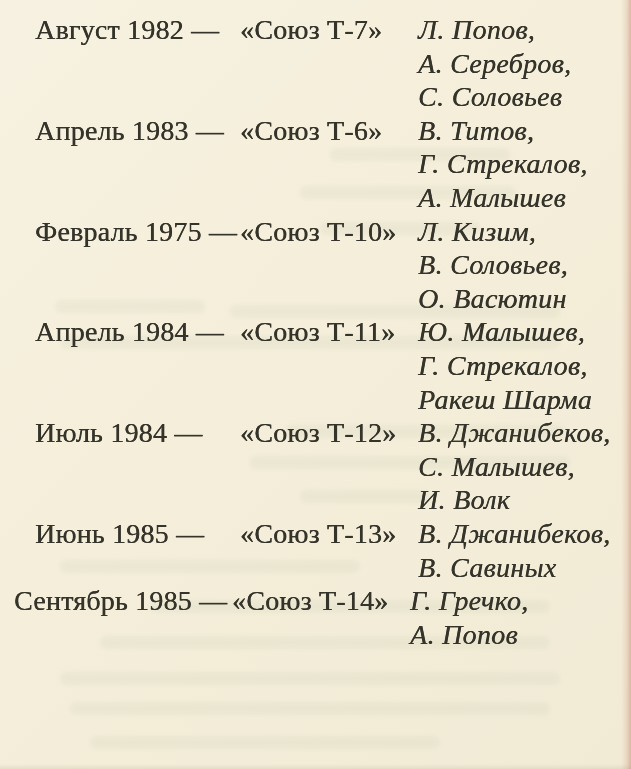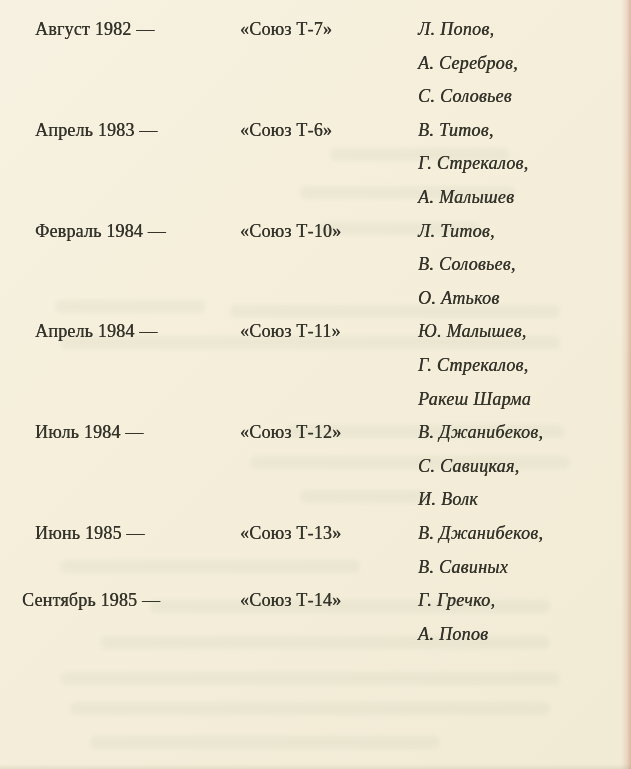--- a/index.html
+++ b/index.html
@@ -26,26 +26,26 @@
   .edge-bottom{
     position:absolute;left:0;bottom:0;width:100%;height:5px;
     background:linear-gradient(to bottom,rgba(160,150,120,0),rgba(160,150,120,.18));
     pointer-events:none;
   }
   .missions{position:relative;padding-top:13px;}
   .mission-row{
     display:grid;
     grid-template-columns:205px 178px 1fr;
     padding-left:35px;
-    font-size:18px;
+    font-size:28px;
     line-height:33.6px;
     text-shadow:0.35px 0 0 currentColor; 
   }
   .mission-row:last-child{
-    padding-left:22px;
+    padding-left:14px;
     grid-template-columns:218px 178px 1fr;
   }
   .col-date,.col-ship{font-style:normal;letter-spacing:.2px;}
   .col-crew{font-style:italic;letter-spacing:.3px;}
   .crew-line{white-space:nowrap;}
 </style>
 </head>
 <body>
 
 <div class="page">
@@ -84,45 +84,45 @@
     <div class="col-ship">«Союз Т-6»</div>
     <div class="col-crew">
           <div class="crew-line">В. Титов,</div>
           <div class="crew-line">Г. Стрекалов,</div>
           <div class="crew-line">А. Малышев</div>
         </div>
   </div>
 
 
   <div class="mission-row">
-    <div class="col-date">Февраль 1984 —</div>
+    <div class="col-date">Февраль 1975 —</div>
     <div class="col-ship">«Союз Т-10»</div>
     <div class="col-crew">
-          <div class="crew-line">Л. Титов,</div>
+          <div class="crew-line">Л. Кизим,</div>
           <div class="crew-line">В. Соловьев,</div>
-          <div class="crew-line">О. Атьков</div>
+          <div class="crew-line">О. Васютин</div>
         </div>
   </div>
 
   <div class="mission-row">
     <div class="col-date">Апрель 1984 —</div>
     <div class="col-ship">«Союз Т-11»</div>
     <div class="col-crew">
           <div class="crew-line">Ю. Малышев,</div>
           <div class="crew-line">Г. Стрекалов,</div>
           <div class="crew-line">Ракеш Шарма</div>
         </div>
   </div>
 
   <div class="mission-row">
     <div class="col-date">Июль 1984 —</div>
     <div class="col-ship">«Союз Т-12»</div>
     <div class="col-crew">
           <div class="crew-line">В. Джанибеков,</div>
-          <div class="crew-line">С. Савицкая,</div>
+          <div class="crew-line">С. Малышев,</div>
           <div class="crew-line">И. Волк</div>
         </div>
   </div>
 
   <div class="mission-row">
     <div class="col-date">Июнь 1985 —</div>
     <div class="col-ship">«Союз Т-13»</div>
     <div class="col-crew">
           <div class="crew-line">В. Джанибеков,</div>
           <div class="crew-line">В. Савиных</div>

